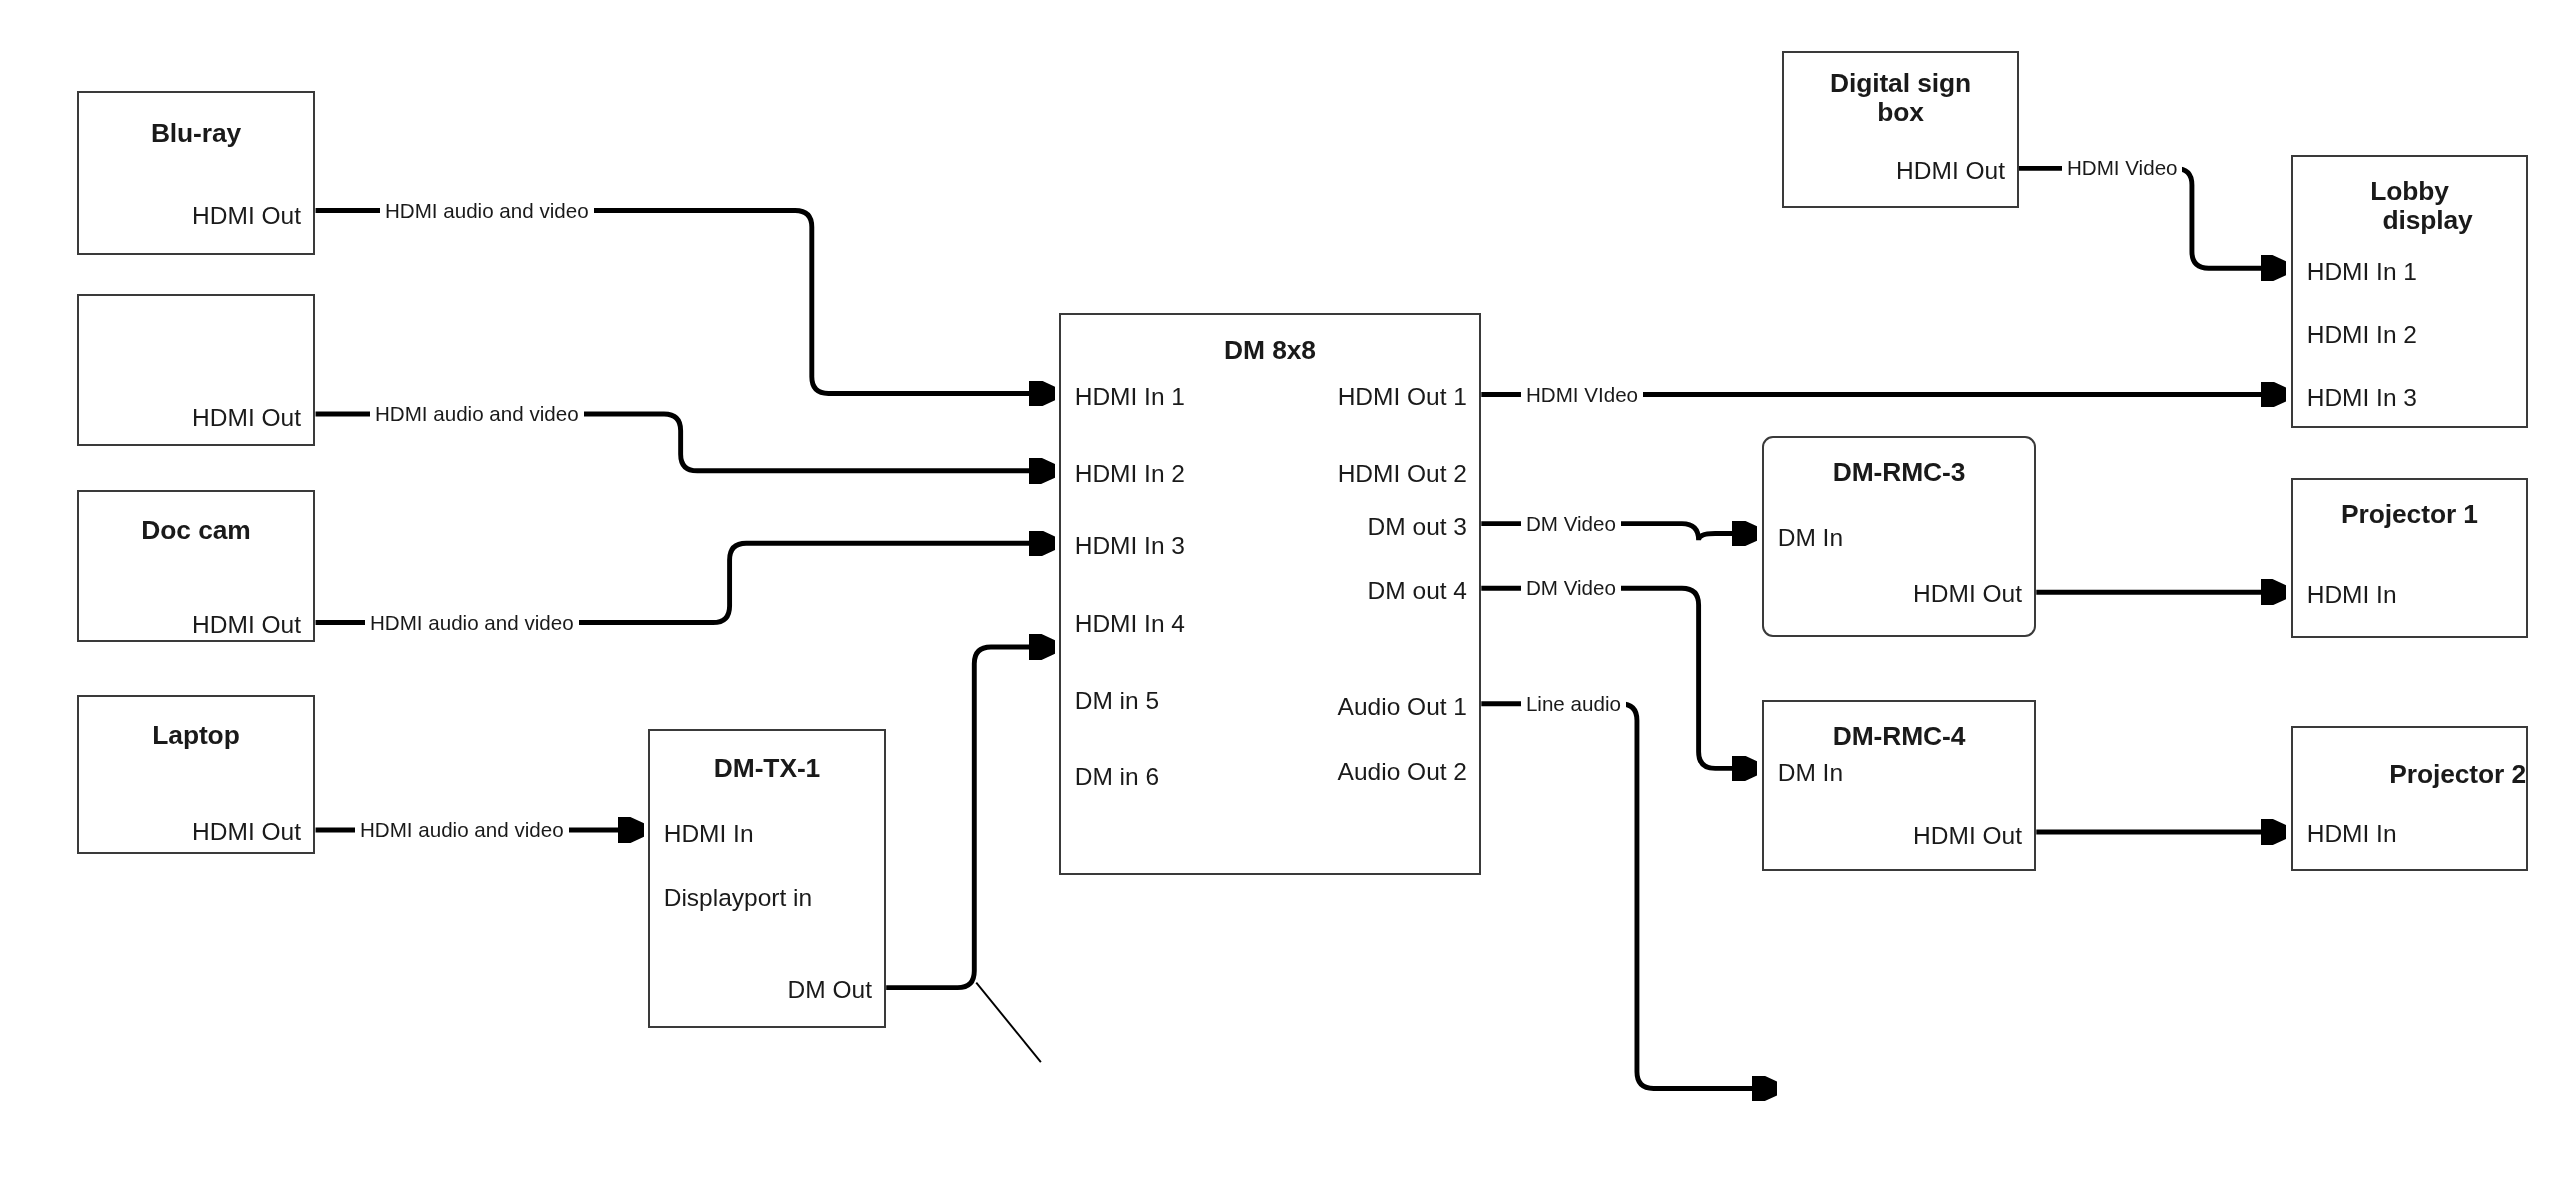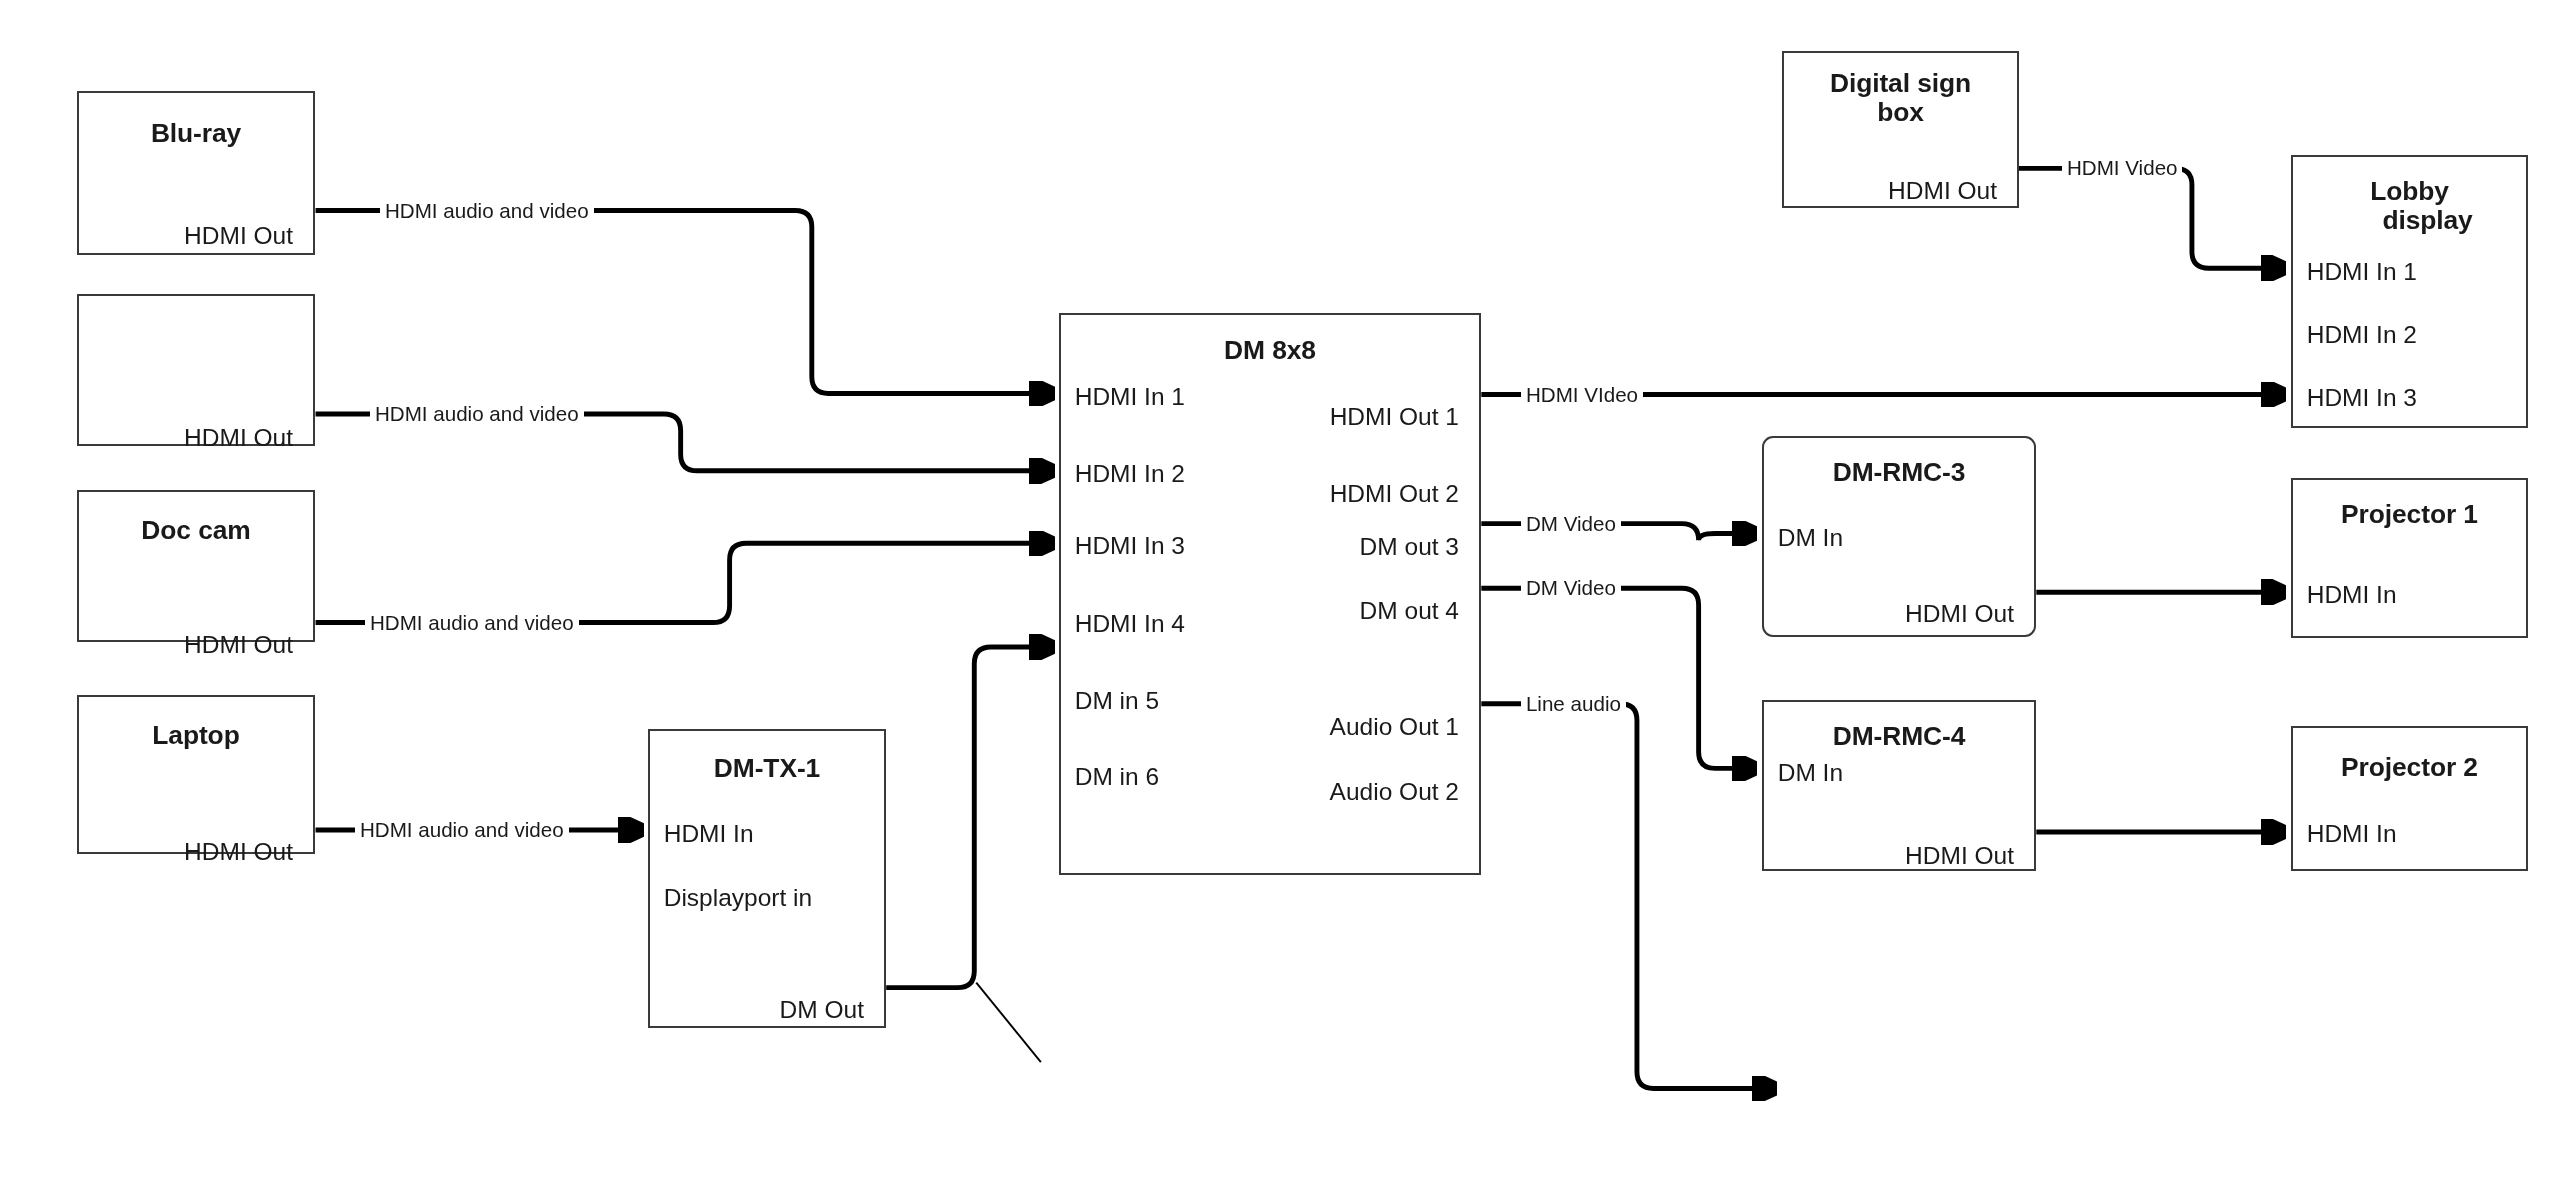--- a/index.html
+++ b/index.html
@@ -29,21 +29,21 @@
     line-height:1.12;
     letter-spacing:-0.1px;
   }
   .port{
     position:absolute;
     font-size:24.5px;
     line-height:1;
     white-space:nowrap;
   }
   .port.l{left:13.7px;}
-  .port.r{right:20px;margin-top:20px;}
+  .port.r{right:12px;}
 
   .callout-text{
     position:absolute;left:0;right:0;top:11.7px;
     text-align:center;font-size:20.6px;line-height:1.25;
   }
 
   
   .lbl{
     position:absolute;
     font-size:20.6px;
@@ -186,20 +186,20 @@
     <div class="port l" style="top:59px;">DM In</div>
     <div class="port r" style="top:122px;">HDMI Out</div>
   </div>
 
   <div class="box" style="left:2291px;top:478px;width:237px;height:160px;">
     <div class="title" style="top:19.6px;">Projector 1</div>
     <div class="port l" style="top:103px;">HDMI In</div>
   </div>
 
   <div class="box" style="left:2291px;top:726px;width:237px;height:145px;">
-    <div class="title" style="top:25px;">Projector 2</div>
+    <div class="title" style="top:32px;text-align:right;">Projector 2</div>
     <div class="port l" style="top:94px;">HDMI In</div>
   </div>
 
 
 
 </div>
 
 
 </body></html>

